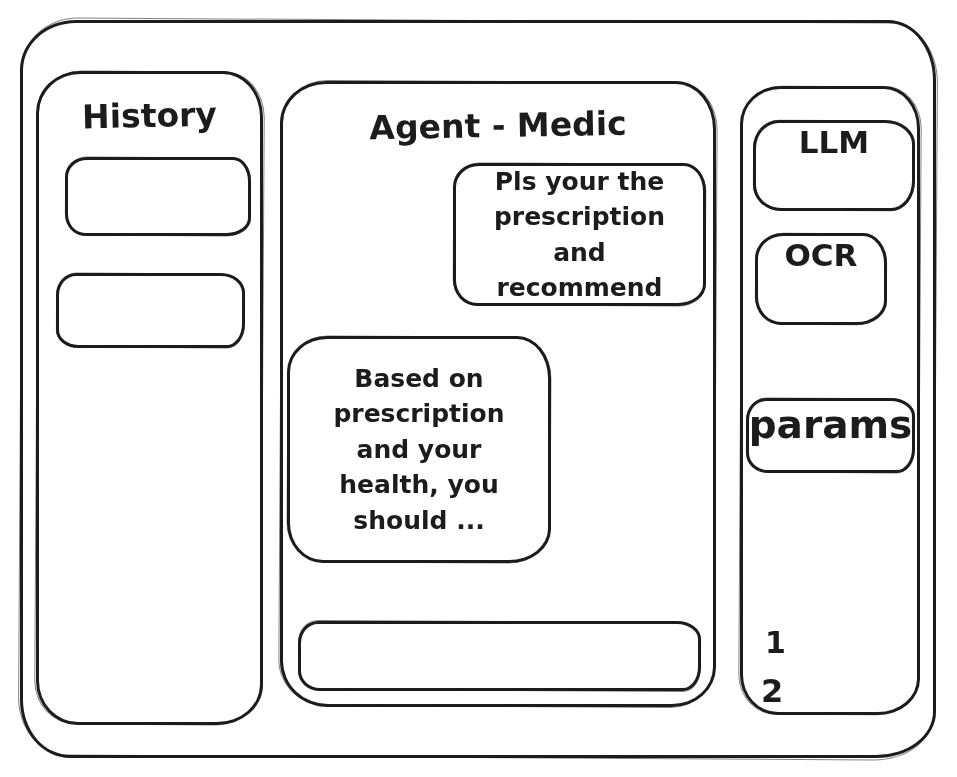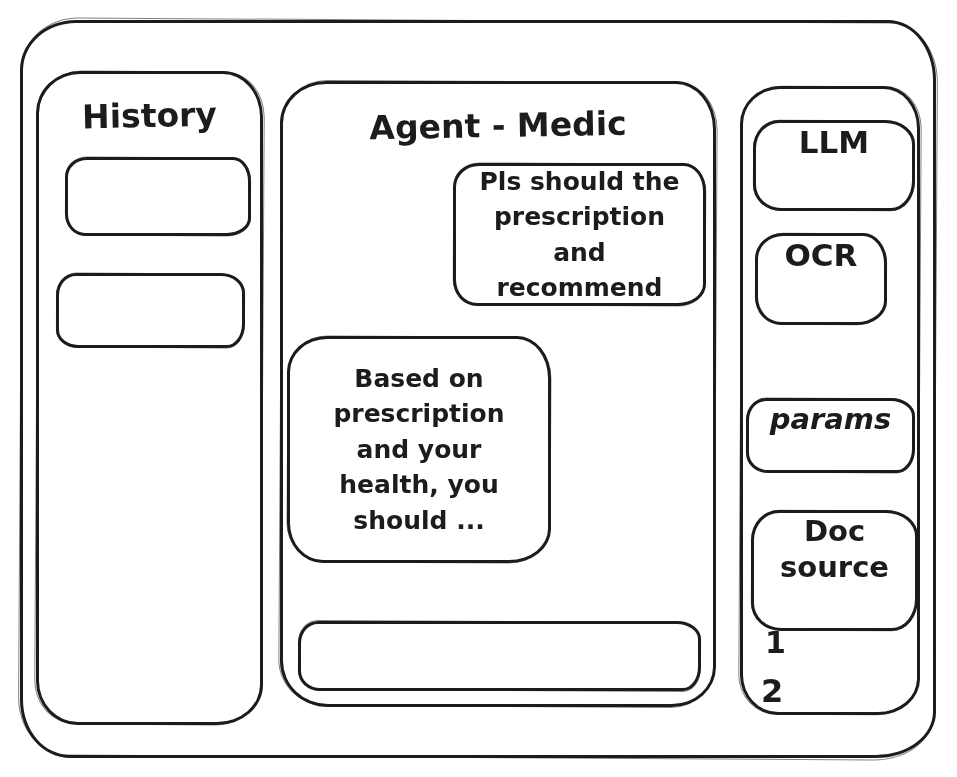--- a/index.html
+++ b/index.html
@@ -61,22 +61,22 @@
   
   .tools { left: 717px; top: 63px; width: 180px; height: 629px;
            border-radius: 40px 36px 42px 38px / 38px 42px 36px 40px; }
   button.sk { font-family: inherit; color: inherit; font-weight: bold;
               display: flex; align-items: flex-start; justify-content: center;
               text-align: center; cursor: pointer; line-height: 1.25; }
   .btn-llm    { left: 10px; top: 31px;  width: 162px; height: 91px;  font-size: 31px;
                 border-radius: 26px 30px 24px 28px / 28px 24px 30px 26px; }
   .btn-ocr    { left: 12px; top: 144px; width: 132px; height: 92px;  font-size: 31px;
                 border-radius: 28px 24px 30px 26px / 26px 30px 24px 28px; }
-  .btn-params { left: 3px;  top: 309px; width: 169px; height: 75px;  font-size: 29px;
-                border-radius: 20px 24px 18px 22px / 22px 18px 24px 20px; font-style: italic; }
+  .btn-params { left: 3px;  top: 309px; width: 169px; height: 75px;  font-size: 39px;
+                border-radius: 20px 24px 18px 22px / 22px 18px 24px 20px; }
   .btn-doc    { left: 8px;  top: 421px; width: 167px; height: 121px; font-size: 29px;
                 padding: 0 26px;
                 border-radius: 28px 32px 26px 30px / 30px 26px 32px 28px; }
   .docnum { position: absolute; font-weight: bold; cursor: pointer;
             background: transparent; border: none; font-family: inherit; color: inherit; }
   .docnum.one { left: 22px; top: 536px; font-size: 30px; }
   .docnum.two { left: 18px; top: 583px; font-size: 32px; }
 </style>
 </head>
 <body>
@@ -89,40 +89,37 @@
       <span></span>
     </div>
     <div class="sk hitem2">
       <span></span>
     </div>
   </aside>
 
   <main class="sk chat">
     <h1>Agent - Medic</h1>
     <div class="sk bubble user">
-      <span>Pls should the prescription and recommend</span>
+      <span>Pls your the prescription and recommend</span>
     </div>
     <div class="sk bubble assistant">
       <span>Based on prescription and your health, you should ...</span>
     </div>
     <div class="sk inputbar">
       <span></span>
     </div>
   </main>
 
   <aside class="sk tools">
     <button class="sk btn-llm">
       <span>LLM</span>
     </button>
     <button class="sk btn-ocr">
       <span>OCR</span>
     </button>
     <button class="sk btn-params">
       <span>params</span>
     </button>
-    <button class="sk btn-doc">
-      <span>Doc source</span>
-    </button>
     <button class="docnum one">1</button>
     <button class="docnum two">2</button>
   </aside>
 
 </div>
 
 </body></html>

